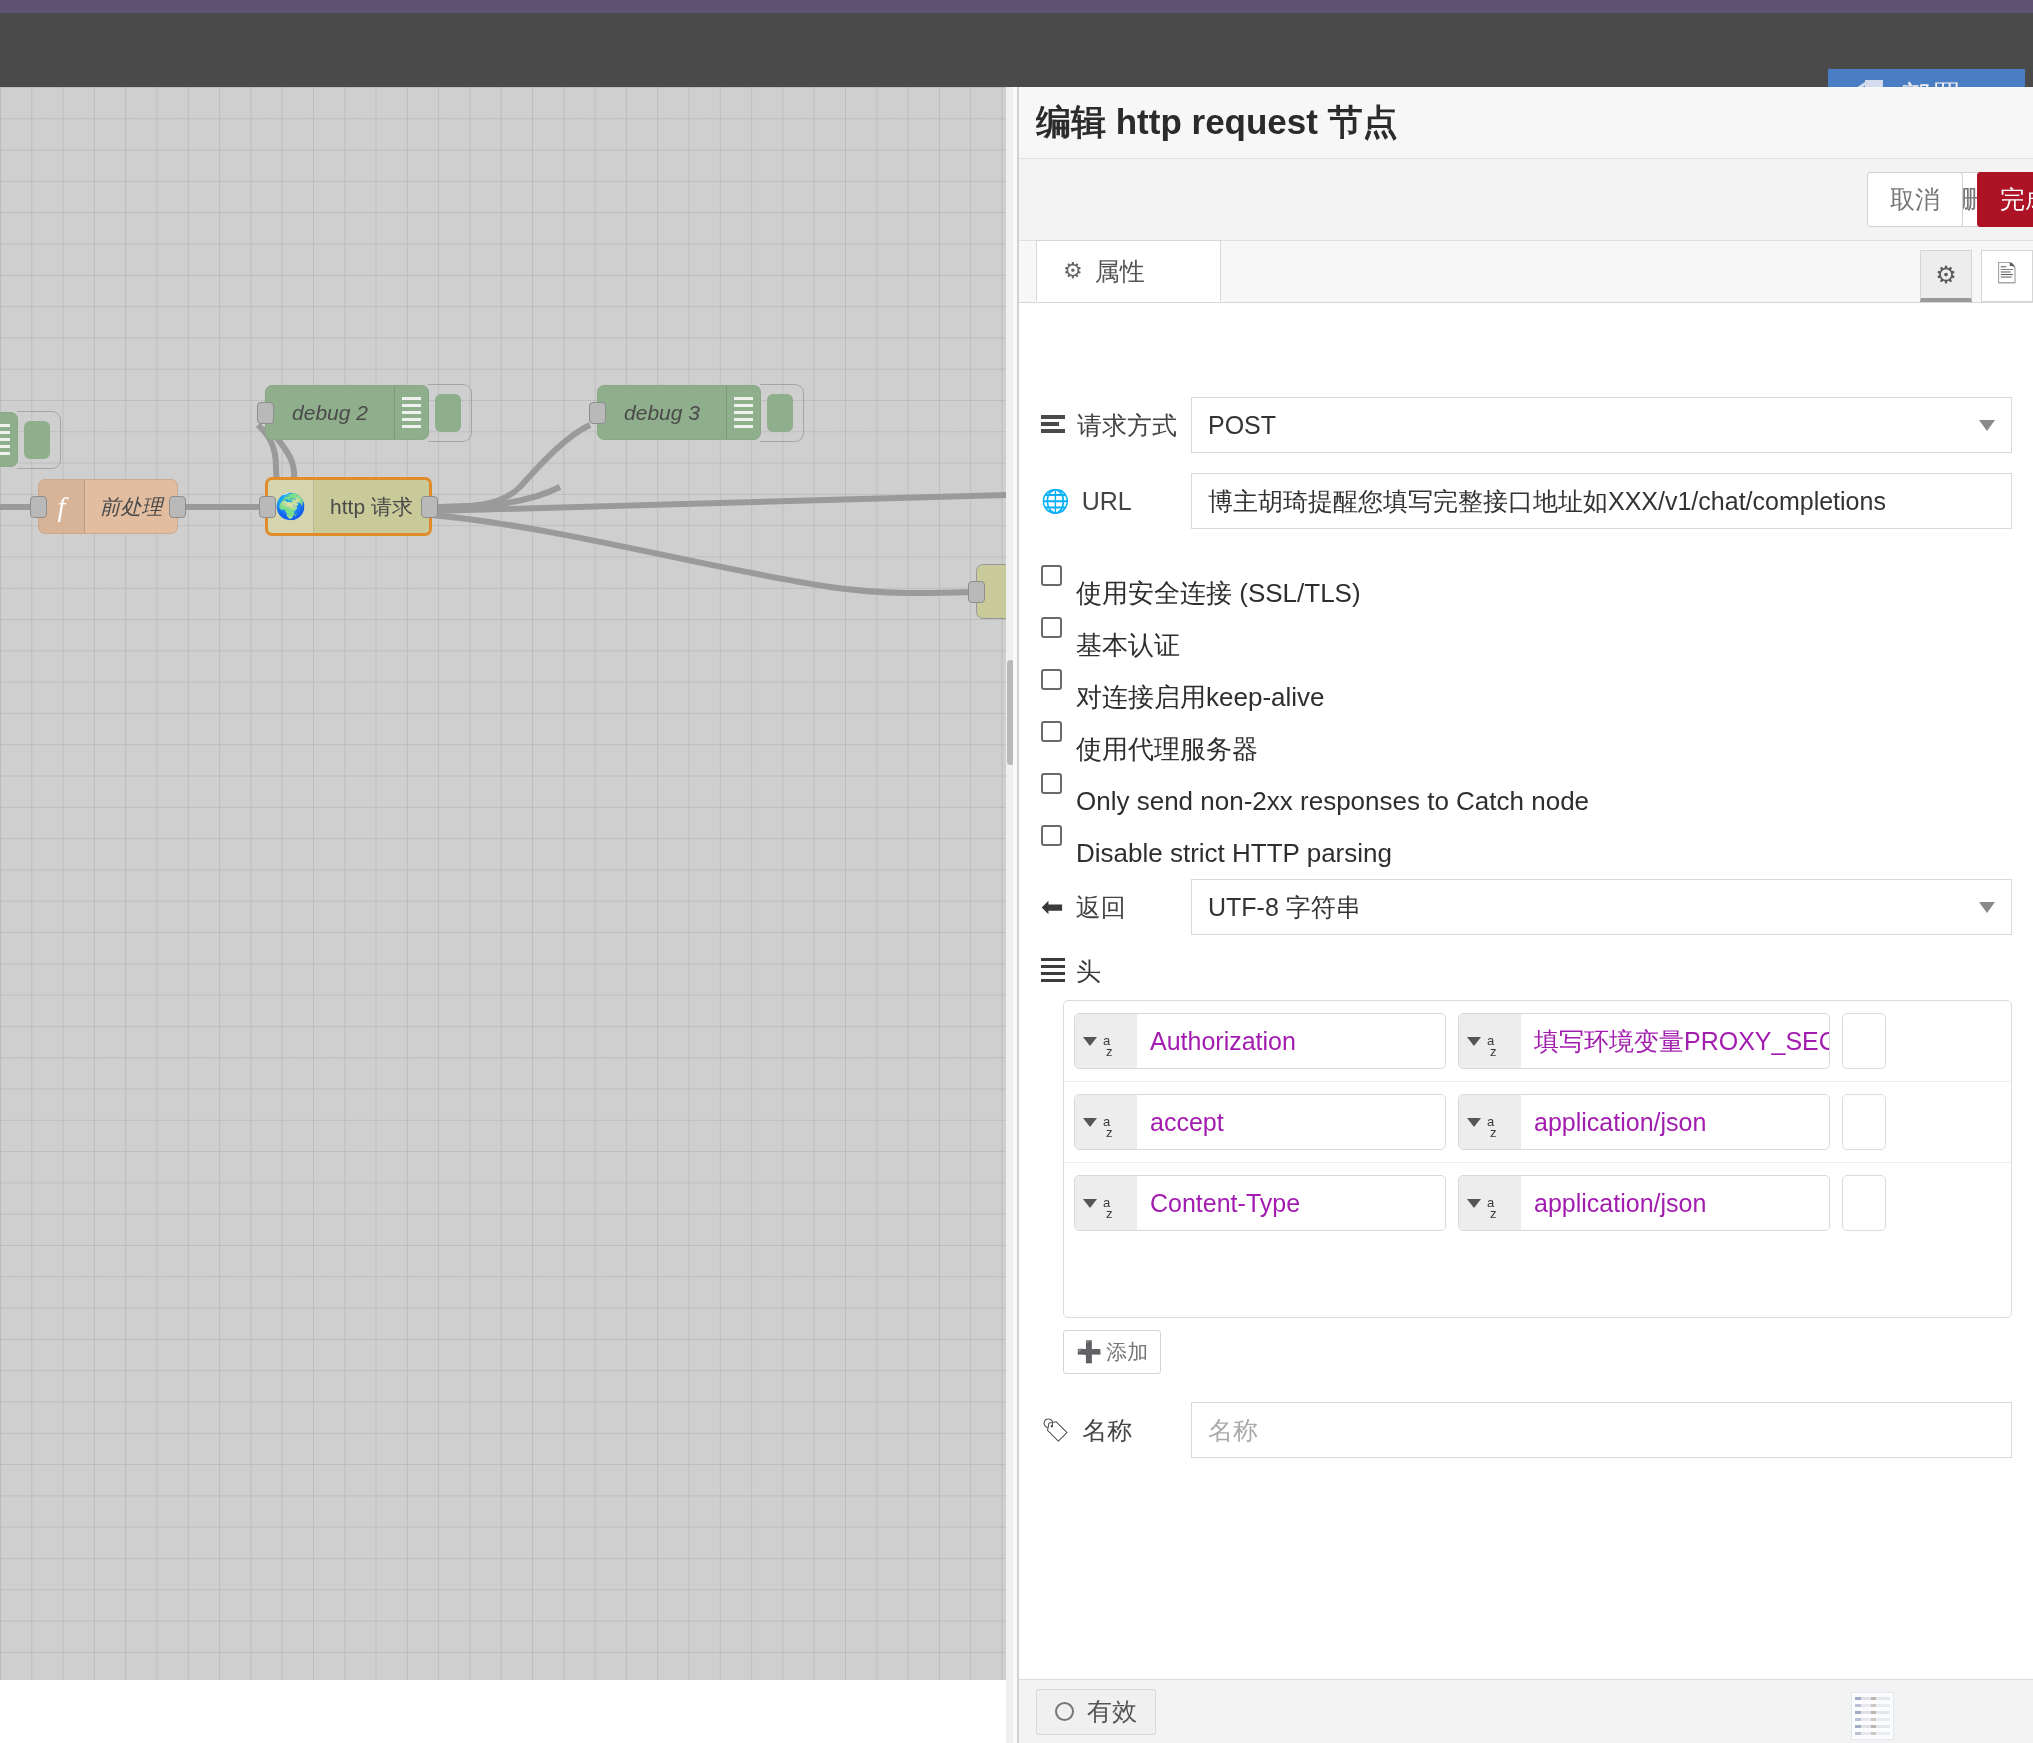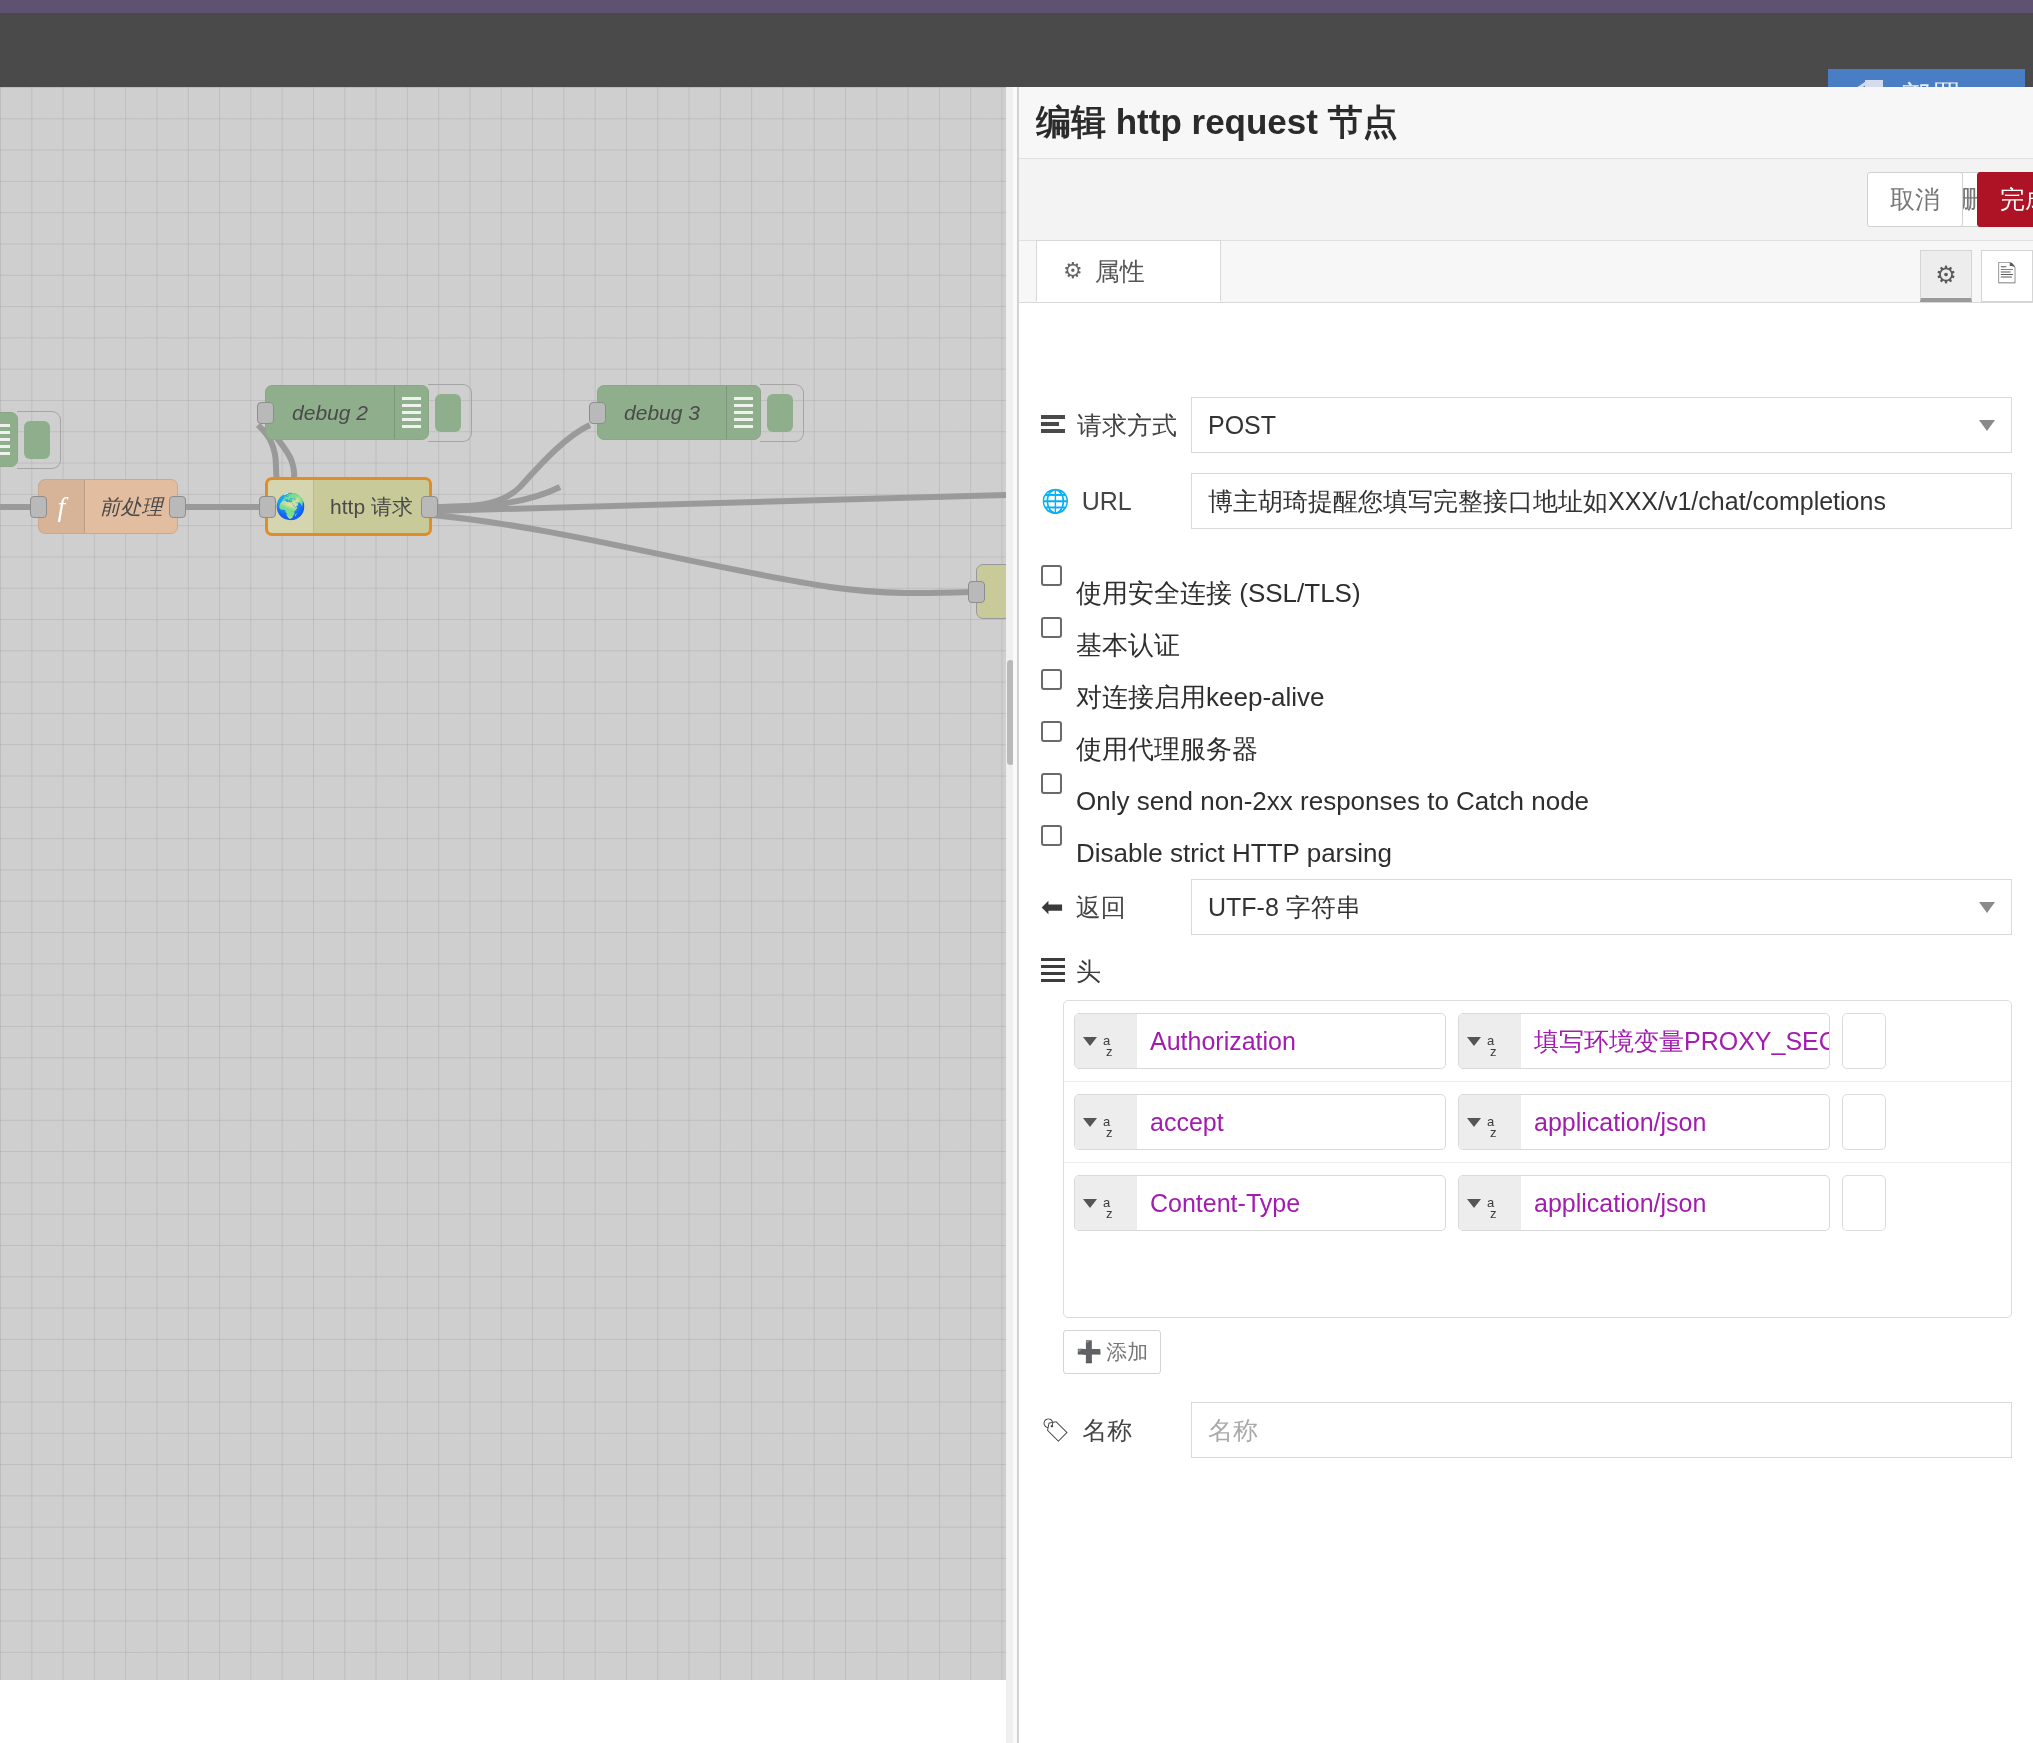--- a/index.html
+++ b/index.html
@@ -733,16 +733,30 @@
           <span class="tag-icon">🏷</span>
           <span>名称</span>
         </span>
         <div class="field">
           <span class="placeholder">名称</span>
         </div>
       </div>
 
     </div>
 
+    <div class="panel-footer">
+      <div class="enable-btn">
+        <span class="circ"></span>
+        <span>有效</span>
+      </div>
+      <div class="mini-widget">
+        <div class="ln"></div>
+          <div class="ln"></div>
+          <div class="ln"></div>
+        <div class="ln"></div>
+          <div class="ln"></div>
+          <div class="ln"></div>
+      </div>
+    </div>
 
   </div>
 
 </div>
 
 </body></html>

